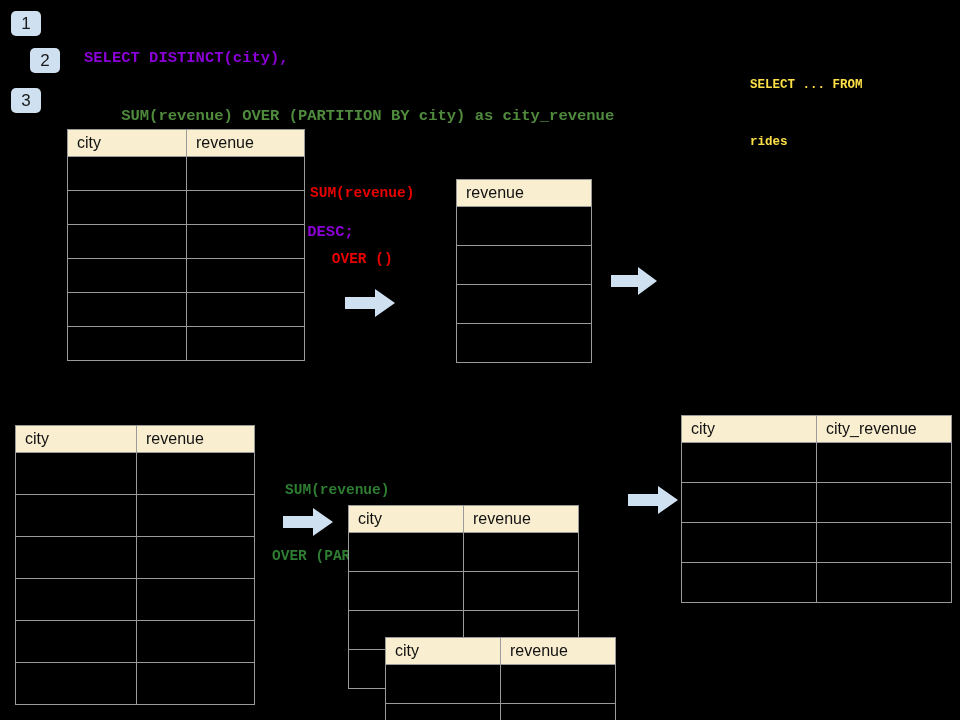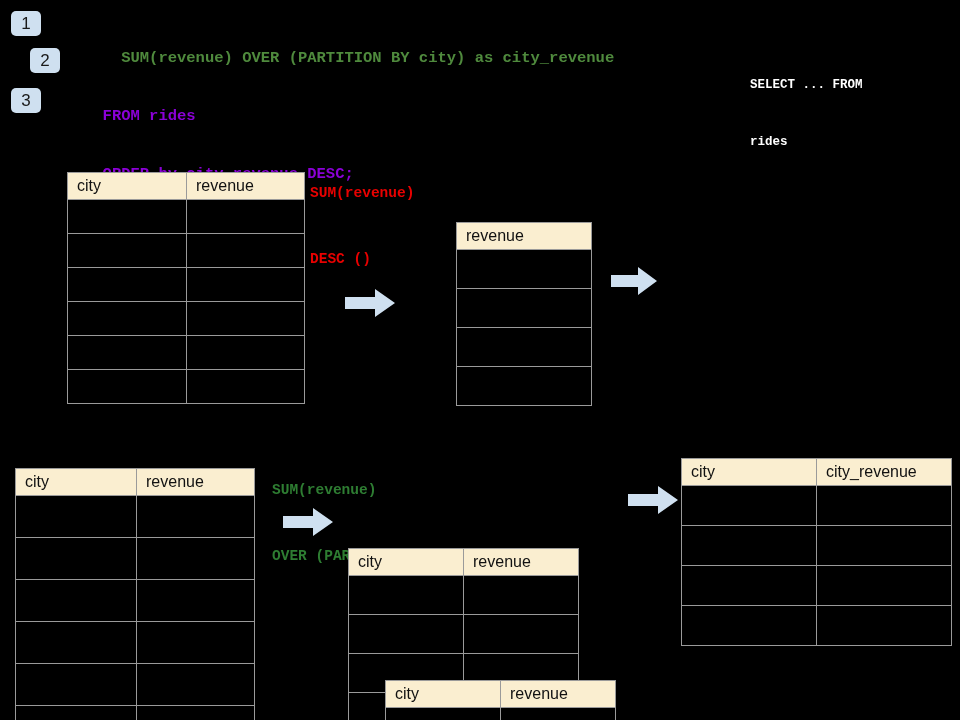--- a/index.html
+++ b/index.html
@@ -43,44 +43,44 @@
   .sql-line { display: block; height: 22px; line-height: 22px; }
   .c-purple { color: #8b00d7; }
   .c-red    { color: #e80000; }
   .c-green  { color: #4f8a3d; }
 
   .sql-side {
     position: absolute;
     font-family: "Liberation Mono", monospace;
     font-size: 12.5px;
     font-weight: bold;
-    color: #ffffff;
+    color: #fde047;
     white-space: pre;
     line-height: 19px;
   }
 
   
   .annot {
     position: absolute;
     font-family: "Liberation Mono", monospace;
     font-size: 14.5px;
     font-weight: bold;
     white-space: pre;
     line-height: 22px;
+    text-align: center;
   }
   .annot.red   { color: #e80000; }
   .annot.green { color: #2e7d32; }
 
   
   .tbl {
     position: absolute;
     border-collapse: collapse;
     background: #a21caf;
     table-layout: fixed;
-    margin-top: 43px;
   }
   .tbl td {
     border: 1px solid #9a9a9a;
     background: #000000;
     padding: 0;
   }
   .tbl td.hdr {
     background: #faeed0;
     color: #111111;
     font-family: "Liberation Sans", sans-serif;
@@ -99,33 +99,34 @@
 </head>
 <body>
 
 <div id="canvas">
 
   <div class="badge" style="left:11px; top:11px;">1</div>
   <div class="badge" style="left:30px; top:48px;">2</div>
   <div class="badge" style="left:11px; top:88px;">3</div>
 
   <div class="sql" style="left:84px; top:11px;">
+    <span class="sql-line c-purple">SELECT DISTINCT(city),</span>
     <span class="sql-line c-green">    SUM(revenue) OVER (PARTITION BY city) as city_revenue</span>
     <span class="sql-line c-purple">  FROM rides</span>
     <span class="sql-line c-purple">  ORDER by city_revenue DESC;</span>
   </div>
 
   <div class="sql-side" style="left:750px; top:38px;">
     <div>SELECT ... FROM</div>
     <div>rides</div>
   </div>
 
   <div class="annot red" style="left:310px; top:138px;">
     <div>SUM(revenue)</div>
-    <div>DESC ()</div>
+    <div>OVER ()</div>
   </div>
 
   <div class="annot green" style="left:272px; top:435px;">
     <div>SUM(revenue)</div>
     <div>OVER (PARTITION</div>
   </div>
 
   <table class="tbl" style="left:67px; top:129px; width:237px;">
     <colgroup>
         <col style="width:119px">

